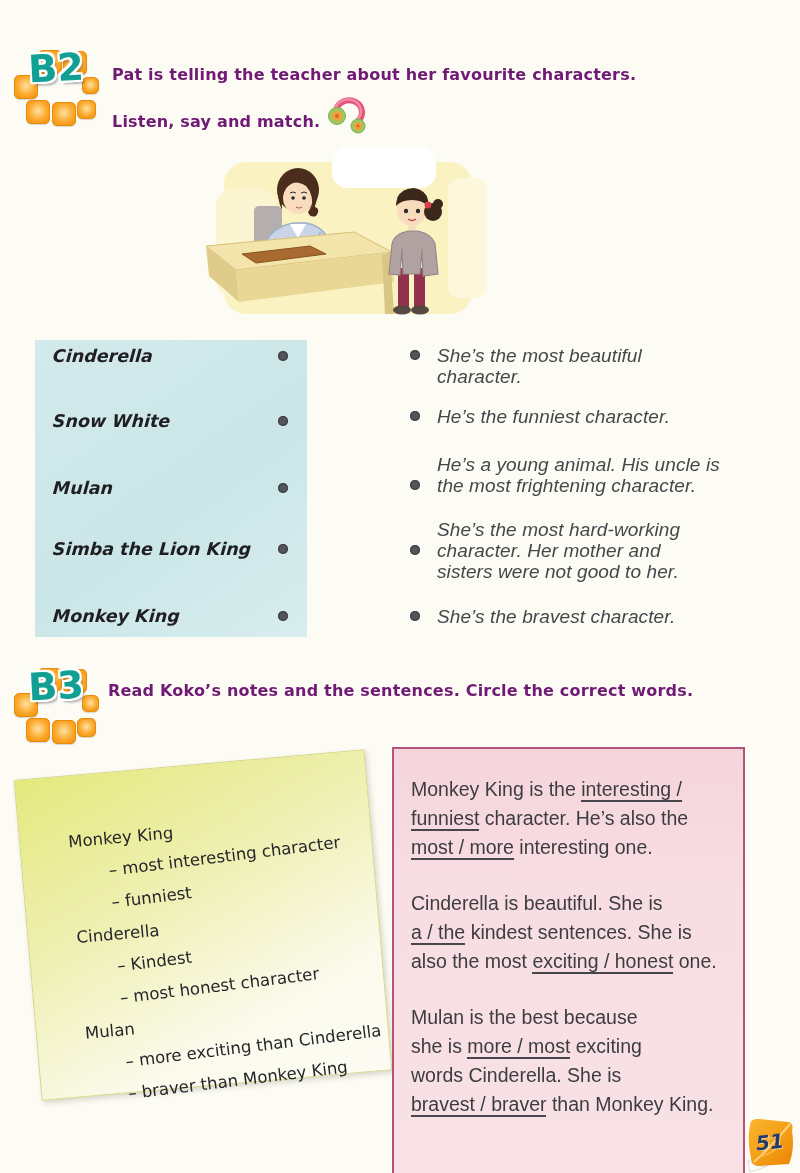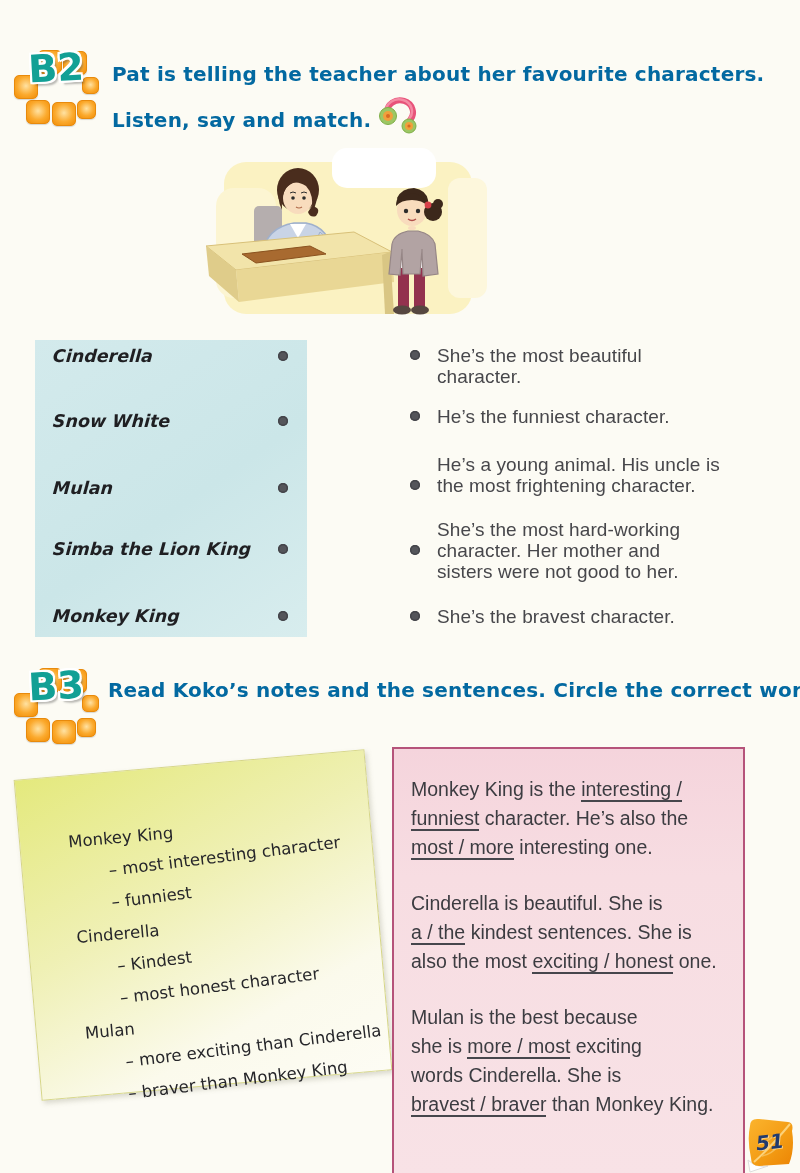--- a/index.html
+++ b/index.html
@@ -25,21 +25,21 @@
   .badge .badge-label{
     position:absolute;left:0;top:-4px;width:80px;text-align:center;
     font-family:"DejaVu Sans",sans-serif;font-weight:bold;font-size:38px;
     color:#12a095;transform:rotate(-3deg);
     text-shadow:2px 0 #fff,-2px 0 #fff,0 2px #fff,0 -2px #fff,
       2px 2px #fff,-2px -2px #fff,2px -2px #fff,-2px 2px #fff,3px 4px 2px rgba(60,60,60,.35);
   }
   
   .instr{
     position:absolute;font-family:"DejaVu Sans",sans-serif;font-weight:bold;
-    font-size:20px;color:#0369a1;letter-spacing:.2px;line-height:45px;white-space:nowrap;
+    font-size:16px;color:#701a75;letter-spacing:.2px;line-height:45px;white-space:nowrap;
   }
   #b2-instr{left:112px;top:52px;}
   #b3-instr{left:108px;top:668px;}
   .hp-icon{vertical-align:-10px;margin-left:8px;}
   
   .illu{position:absolute;left:202px;top:148px;}
   
   .blue-box{
     position:absolute;left:35px;top:340px;width:272px;height:297px;
     background:linear-gradient(145deg,#d3eaec 0%,#cbe6e8 55%,#d8edee 100%);
@@ -52,21 +52,21 @@
   .char-row:nth-child(3){top:135px;}
   .char-row:nth-child(4){top:196px;}
   .char-row:nth-child(5){top:263px;}
   .char-name{
     font-family:"DejaVu Sans",sans-serif;font-style:italic;font-weight:bold;
     font-size:17.5px;color:#1f1f22;transform:skewX(-4deg);
   }
   .dot{width:10px;height:10px;border-radius:50%;background:#54555a;
     box-shadow:inset 0 0 0 1.5px #44454a;flex:0 0 auto;}
   .desc-list{position:absolute;left:410px;top:340px;width:350px;}
-  .desc-item{position:absolute;left:0;display:flex;}
+  .desc-item{position:absolute;left:0;display:flex;font-style:italic;}
   .desc-item:nth-child(1){top:5px;}
   .desc-item:nth-child(2){top:66px;}
   .desc-item:nth-child(3){top:114px;}
   .desc-item:nth-child(4){top:179px;}
   .desc-item:nth-child(5){top:266px;justify-content:flex-end;}
   .desc-item .dot{margin:5px 17px 0 0;}
   .desc-item:nth-child(3) .dot,.desc-item:nth-child(4) .dot{margin-top:26px;}
   .desc-text{font-size:19px;line-height:21px;color:#47474b;letter-spacing:.1px;}
   
   .sticky-note{

